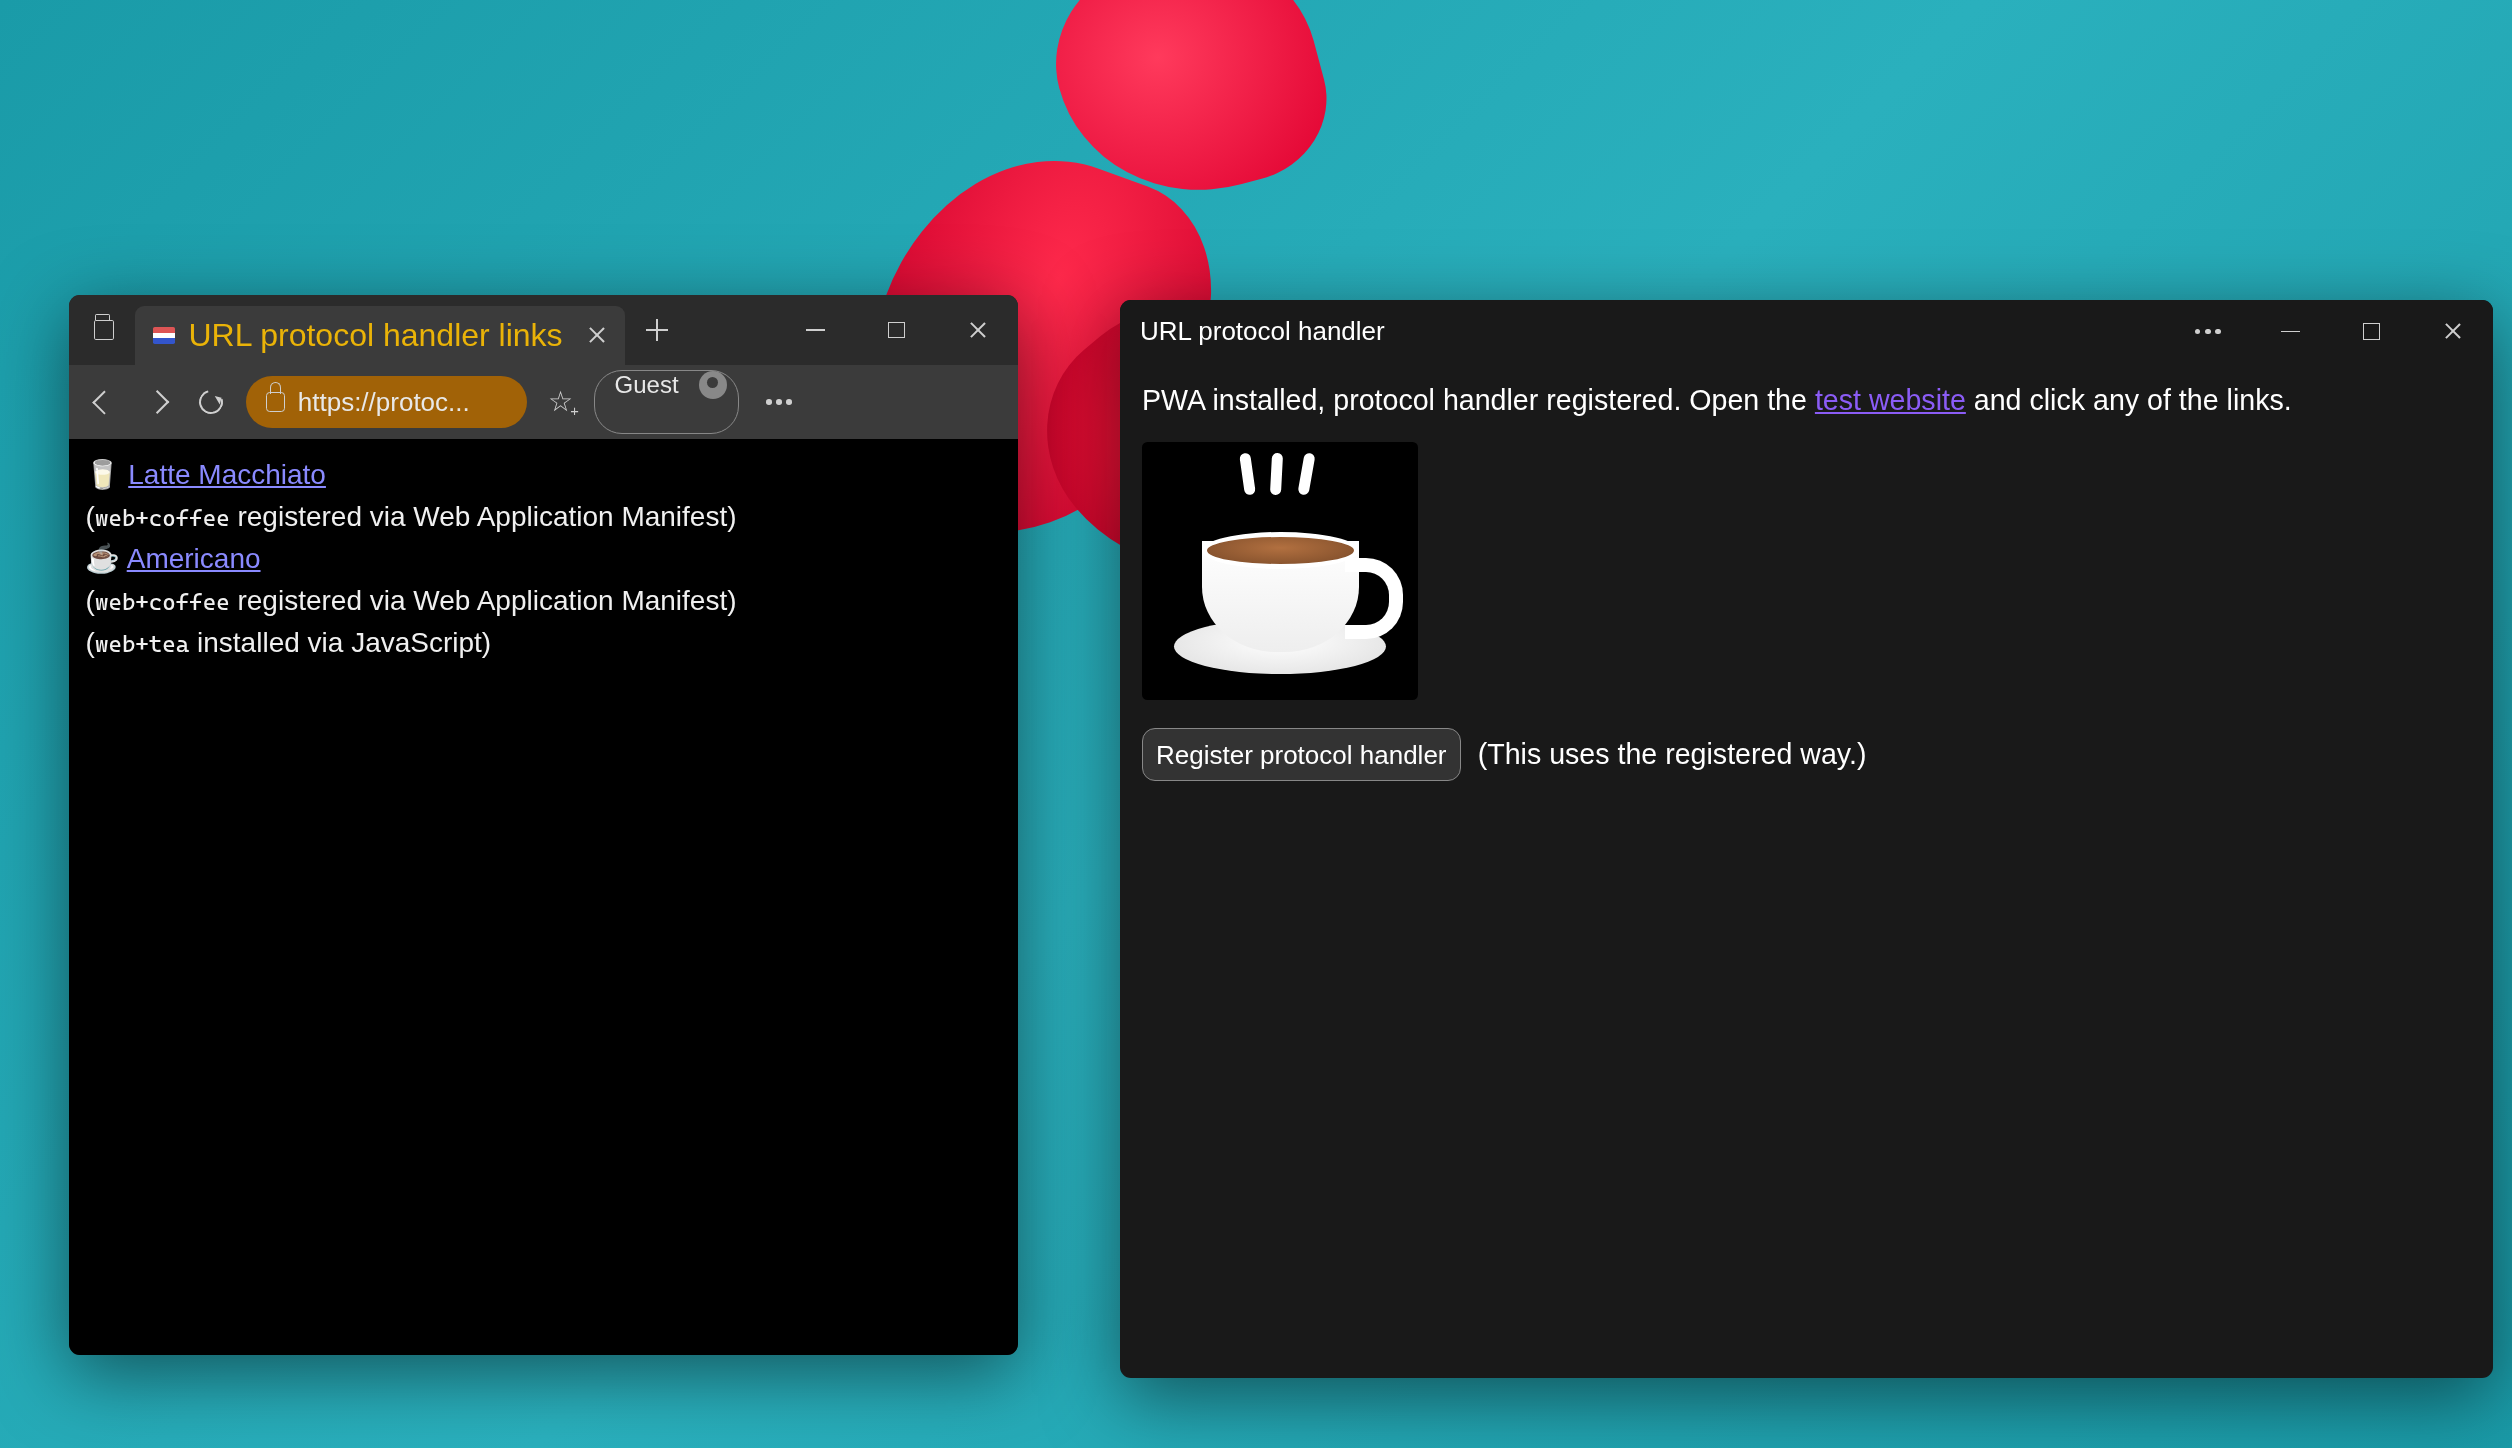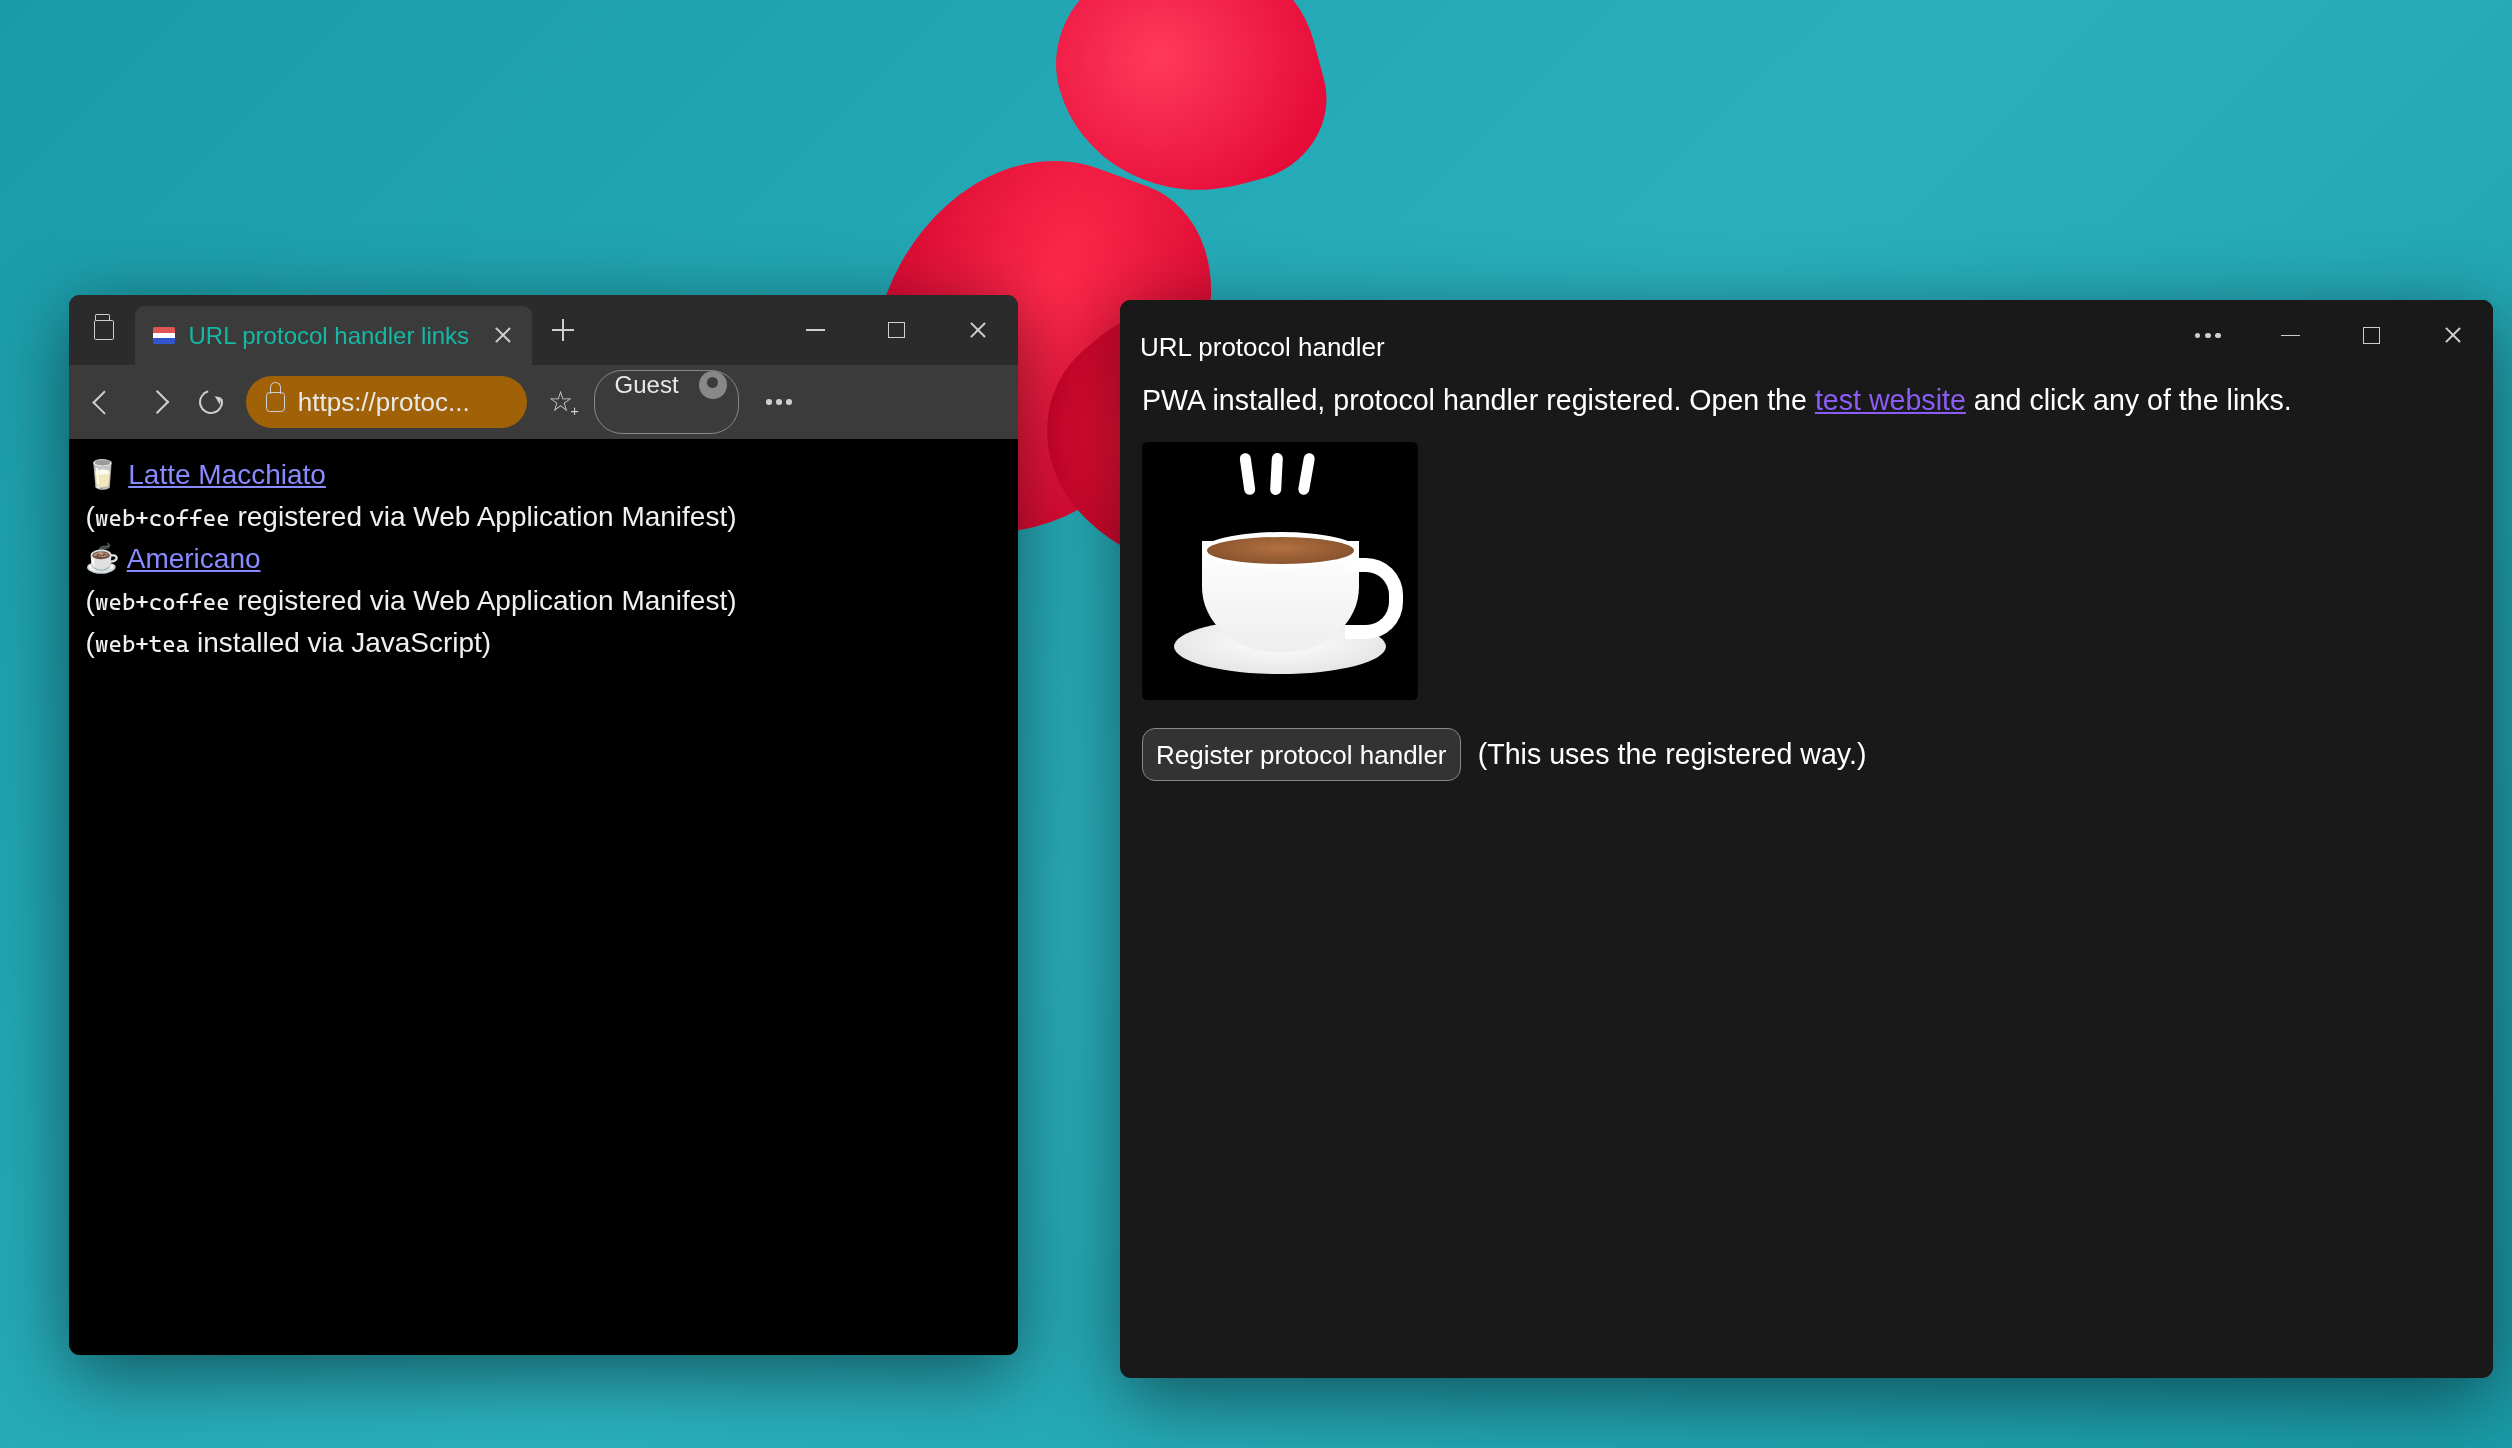--- a/index.html
+++ b/index.html
@@ -60,21 +60,21 @@
     .tabpanel-icon .rect { width: 20px; height: 20px; border: 1.8px solid #cfcfcf; border-radius: 1.8px; position: relative; }
     .tabpanel-icon .rect::after { content:""; position:absolute; left:0; top:-7.4px; width:13px; height:5.5px; border: 1.8px solid #cfcfcf; border-bottom:none; border-radius: 1.8px 1.8px 0 0; }
 
     .tab {
       display: flex; align-items: center; gap: 13px;
       background: #3b3b3b;
       height: 59px; padding: 0 16.6px 0 18.4px; border-radius: 9.2px 9.2px 0 0;
       margin-top: 11px;
     }
     .tab .favicon { width: 22px; height: 16.6px; background: linear-gradient(#d55 33%, #fff 33% 66%, #3355cc 66%); border-radius: 1.8px; }
-    .tab .title { font-size: 24px; color: #14b8a6; }
+    .tab .title { font-size: 32px; color: #eab308; }
     .tab .close { width: 24px; height: 24px; position: relative; margin-left: 9.2px; }
     .tab .close::before, .tab .close::after { content:""; position:absolute; left:11px; top:1.8px; width:1.8px; height:20px; background:#cfcfcf; }
     .tab .close::before { transform: rotate(45deg);} .tab .close::after { transform: rotate(-45deg);}
     .newtab { width: 29.5px; height: 29.5px; position: relative; margin: 0 16.6px; }
     .newtab::before, .newtab::after { content:""; position:absolute; background:#cfcfcf; }
     .newtab::before { left: 14px; top: 3.7px; width: 1.8px; height: 22px; }
     .newtab::after { top: 14px; left: 3.7px; height: 1.8px; width: 22px; }
 
     .toolbar {
       height: 74px; background: #3b3b3b; display:flex; align-items:center; padding: 0 16.6px; gap: 16.6px;
@@ -105,21 +105,21 @@
     .avatar::after { content:""; position:absolute; top:5.5px; left:8.3px; width:11px; height:11px; border-radius:50%; background:#3b3b3b; }
 
     .dots { display:flex; gap:4.6px; padding: 0 11px; }
     .dots span { width:5.5px; height:5.5px; border-radius:50%; background:#cfcfcf; }
 
     .content { background: #000000; padding: 14.7px 16.6px; font-size: 28px; line-height: 1.5; height: calc(100% - 144px); color: #f0f0f0; }
     .content a { color: #8a8aff; text-decoration: underline; }
     .subtext { font-size: 28px; color: #f0f0f0; }
     .mono { font-family: "Cascadia Mono", Consolas, monospace; font-size: 23px; }
 
-    .pwa .titlebar { height: 63px; align-items: flex-end; }
+    .pwa .titlebar { height: 63px; }
     .pwa .pwa-title { font-size: 26px; margin-left: 20px; color: #fff; }
     .pwa .content2 { padding: 14.7px 22px; font-size: 28.6px; line-height: 1.55; color: #fff; }
     .pwa .content2 a { color: #8b5cf6; text-decoration: underline; }
 
     .coffee-wrap { margin: 20px 0 28px; width: 276px; height: 258px; background: #000; display:flex; align-items:center; justify-content:center; border-radius: 5.5px; position: relative; }
     .saucer { position:absolute; bottom: 26px; width: 212px; height: 55px; background: radial-gradient(ellipse at 50% 40%, #fff, #ddd); border-radius: 50%; }
     .cup { position: absolute; bottom: 48px; width: 157px; height: 111px; background: linear-gradient(#fff, #eee); border-radius: 0 0 74px 74px / 0 0 65px 65px; }
     .cup::after { content:""; position:absolute; right:-44px; top:16.6px; width: 44px; height: 53px; border: 14.7px solid #fff; border-left: none; border-radius: 0 37px 37px 0; }
     .coffee-top { position:absolute; top:-9.2px; left:0; width: 157px; height: 37px; border-radius: 50%; background: radial-gradient(ellipse at 50% 40%, #b27040, #7a4a28); border: 5.5px solid #fff; box-sizing: border-box; }
     .steam { position:absolute; top: 11px; width: 11px; height: 42px; background: #fff; border-radius: 9.2px; }

